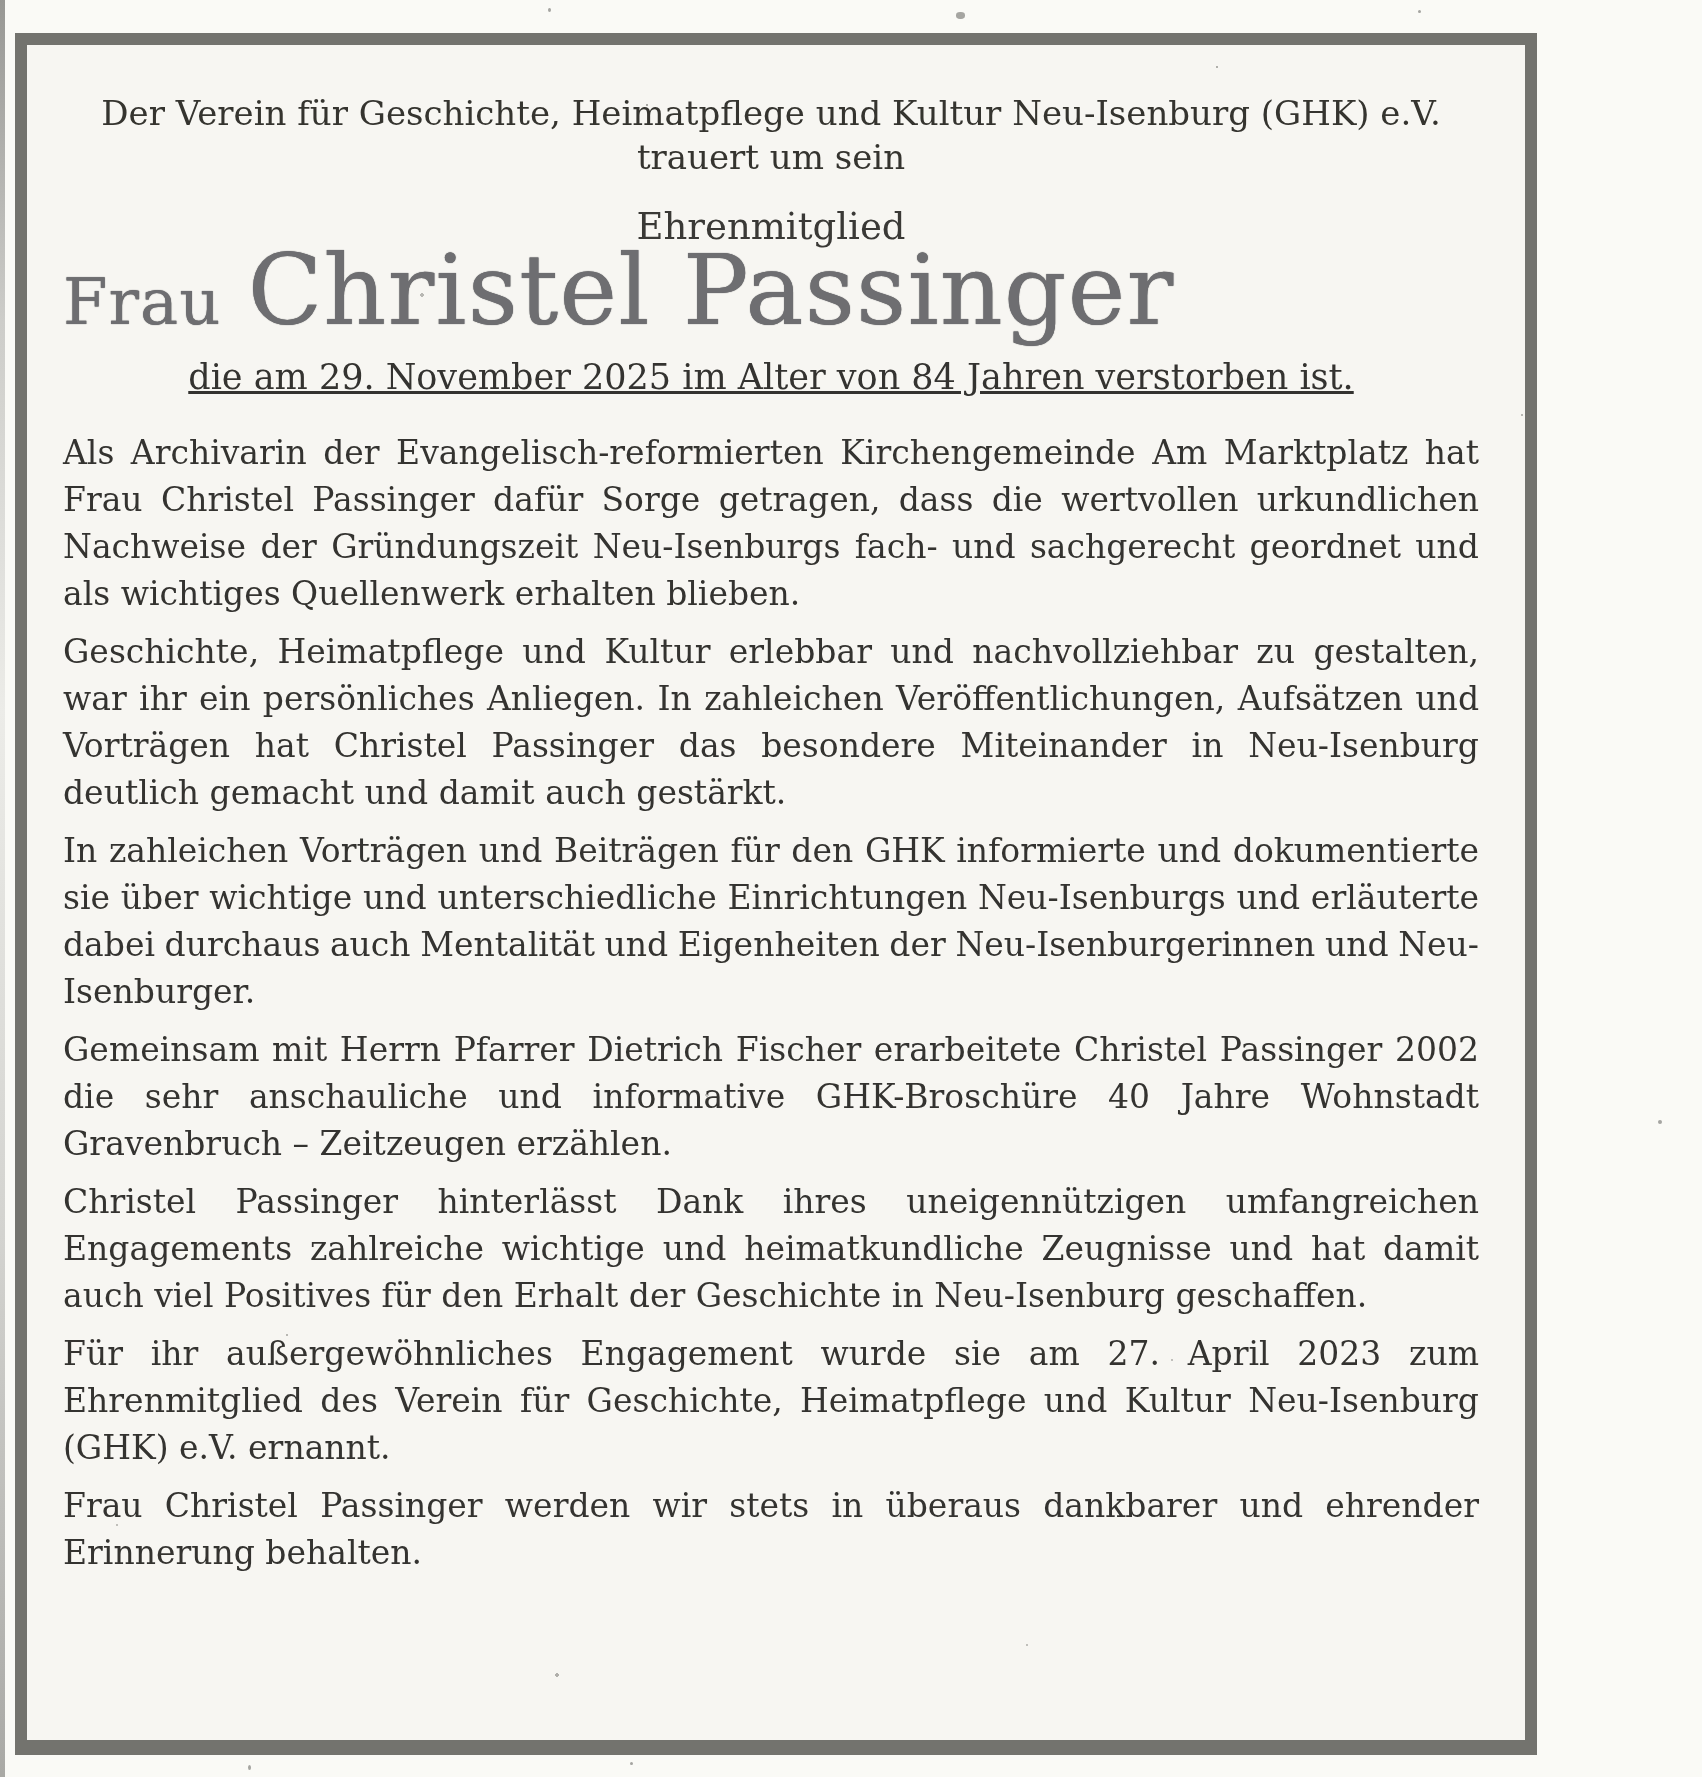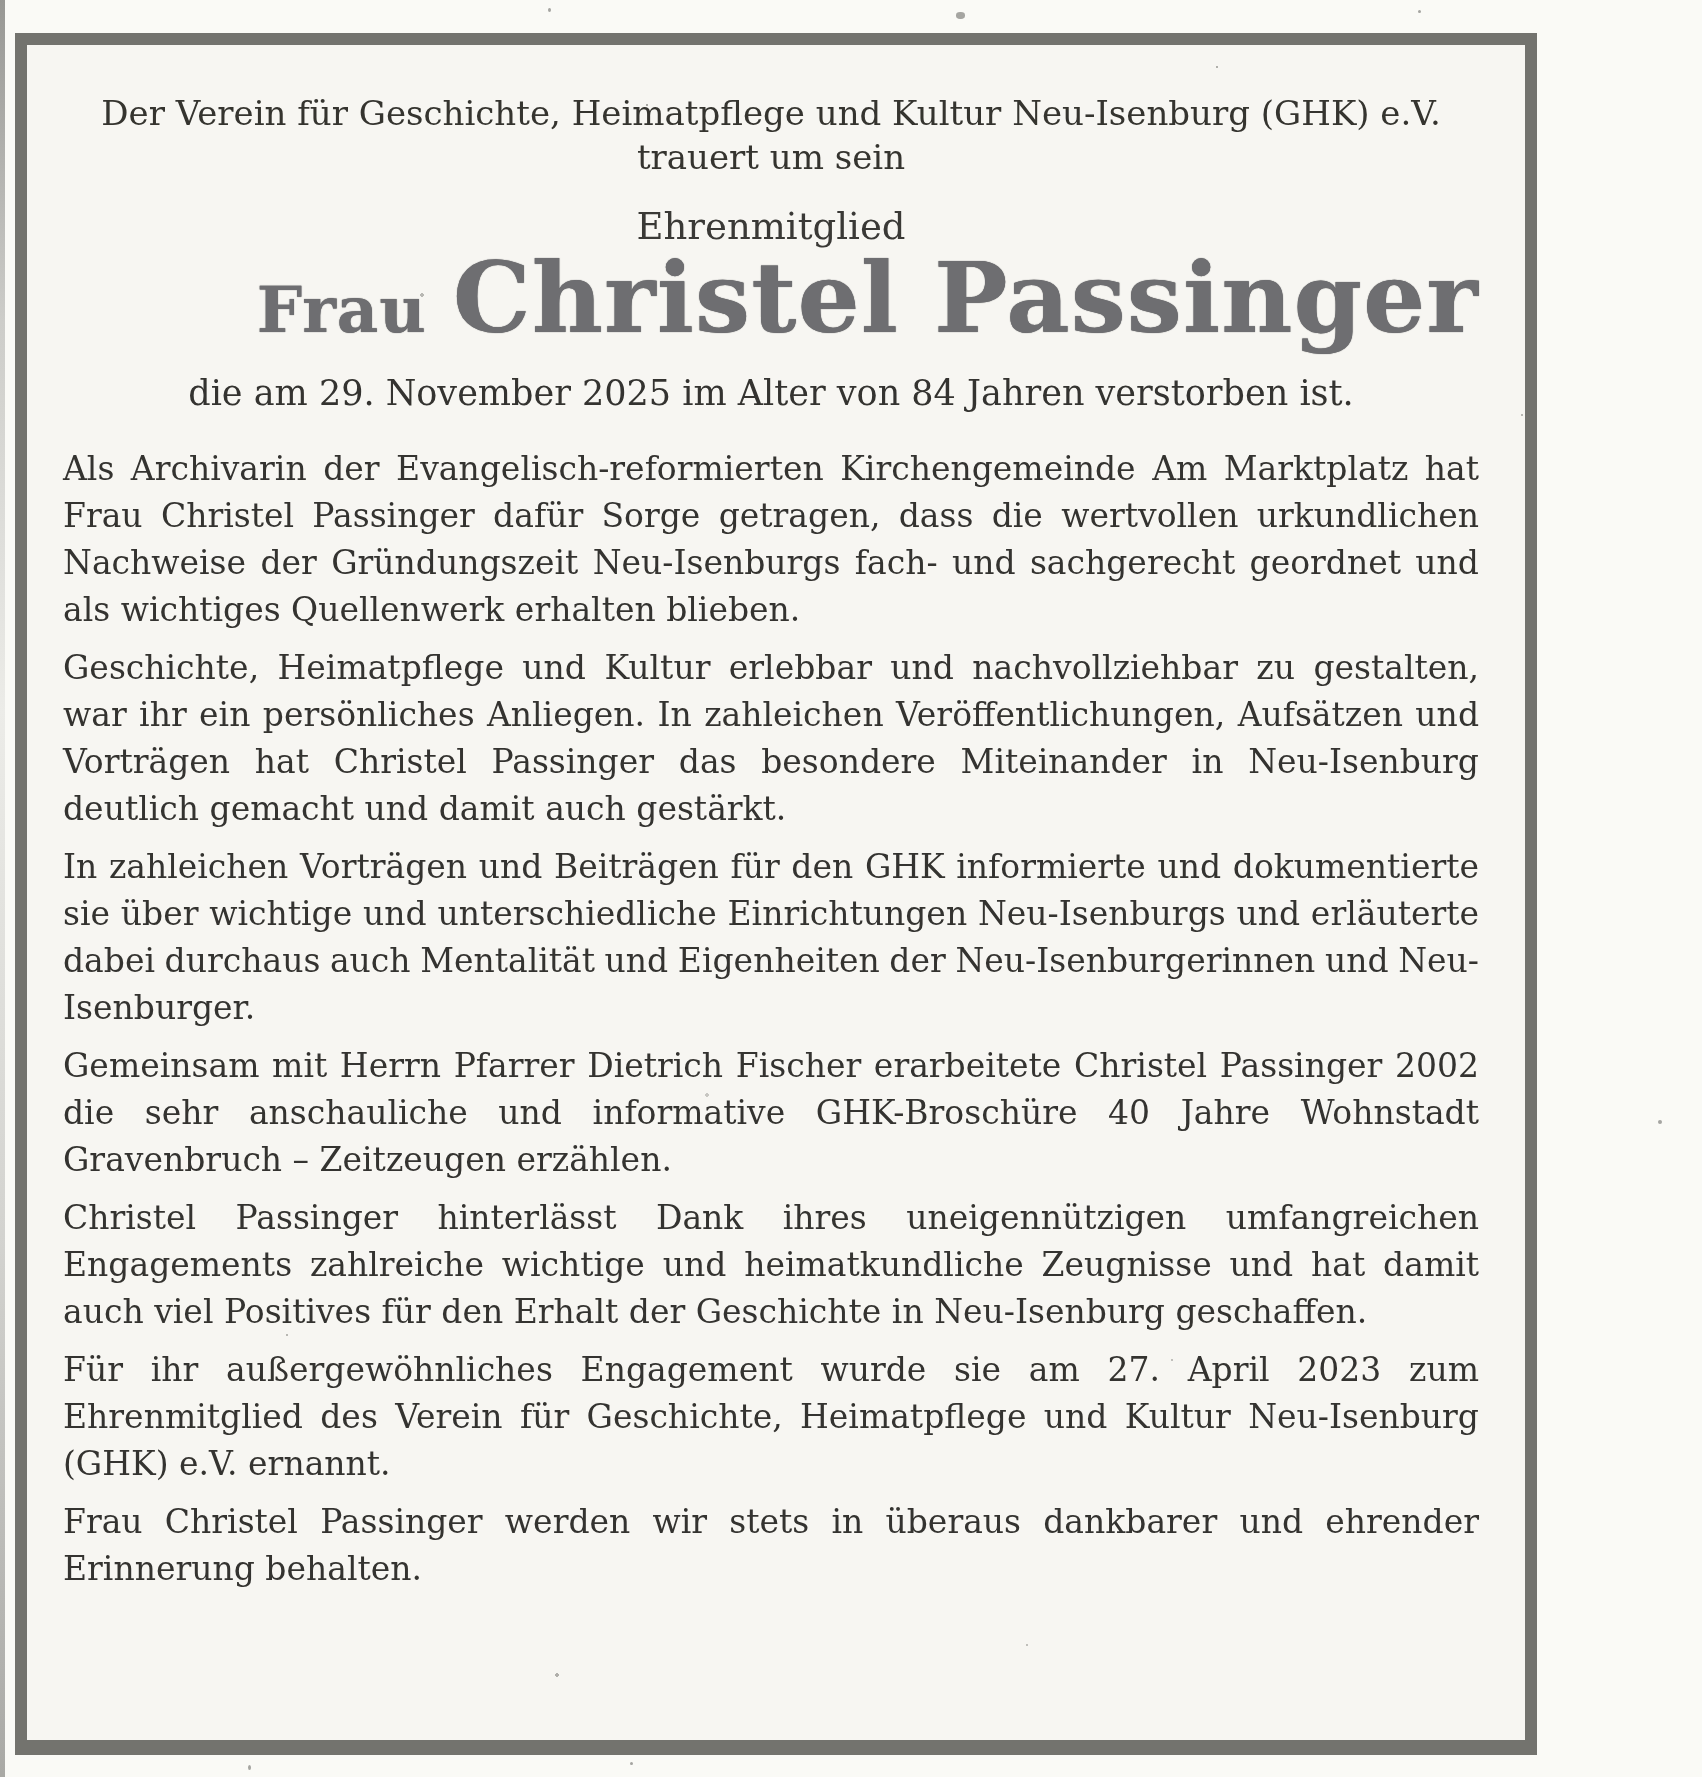--- a/index.html
+++ b/index.html
@@ -60,39 +60,40 @@
   }
   .honor {
     margin: 26px 0 0 0;
     text-align: center;
     font-size: 37px;
     font-weight: normal;
     color: #3a3936;
   }
   .name-line {
     margin: 6px 0 0 0;
-    text-align: right;
-    font-weight: bold;
+    text-align: left;
+    font-weight: normal;
     color: #6e6e71;
-    line-height: 88px;
+    line-height: 72px;
     letter-spacing: 1px;
     text-shadow: 0 0 1px #4c4c4e;
   }
   .name-line .prefix {
     font-size: 64px;
     margin-right: 26px;
   }
   .name-line .name {
     font-size: 98px;
   }
   .deathline {
     margin: 8px 0 12px 0;
     text-align: center;
     font-size: 35px;
     color: #343330;
+    text-decoration: underline;
   }
   .obit-body {
     margin-top: 32px;
   }
   .obit-body p {
     margin: 0 0 11px 0;
     font-size: 33px;
     line-height: 47px;
     text-align: justify;
     hyphens: none;

